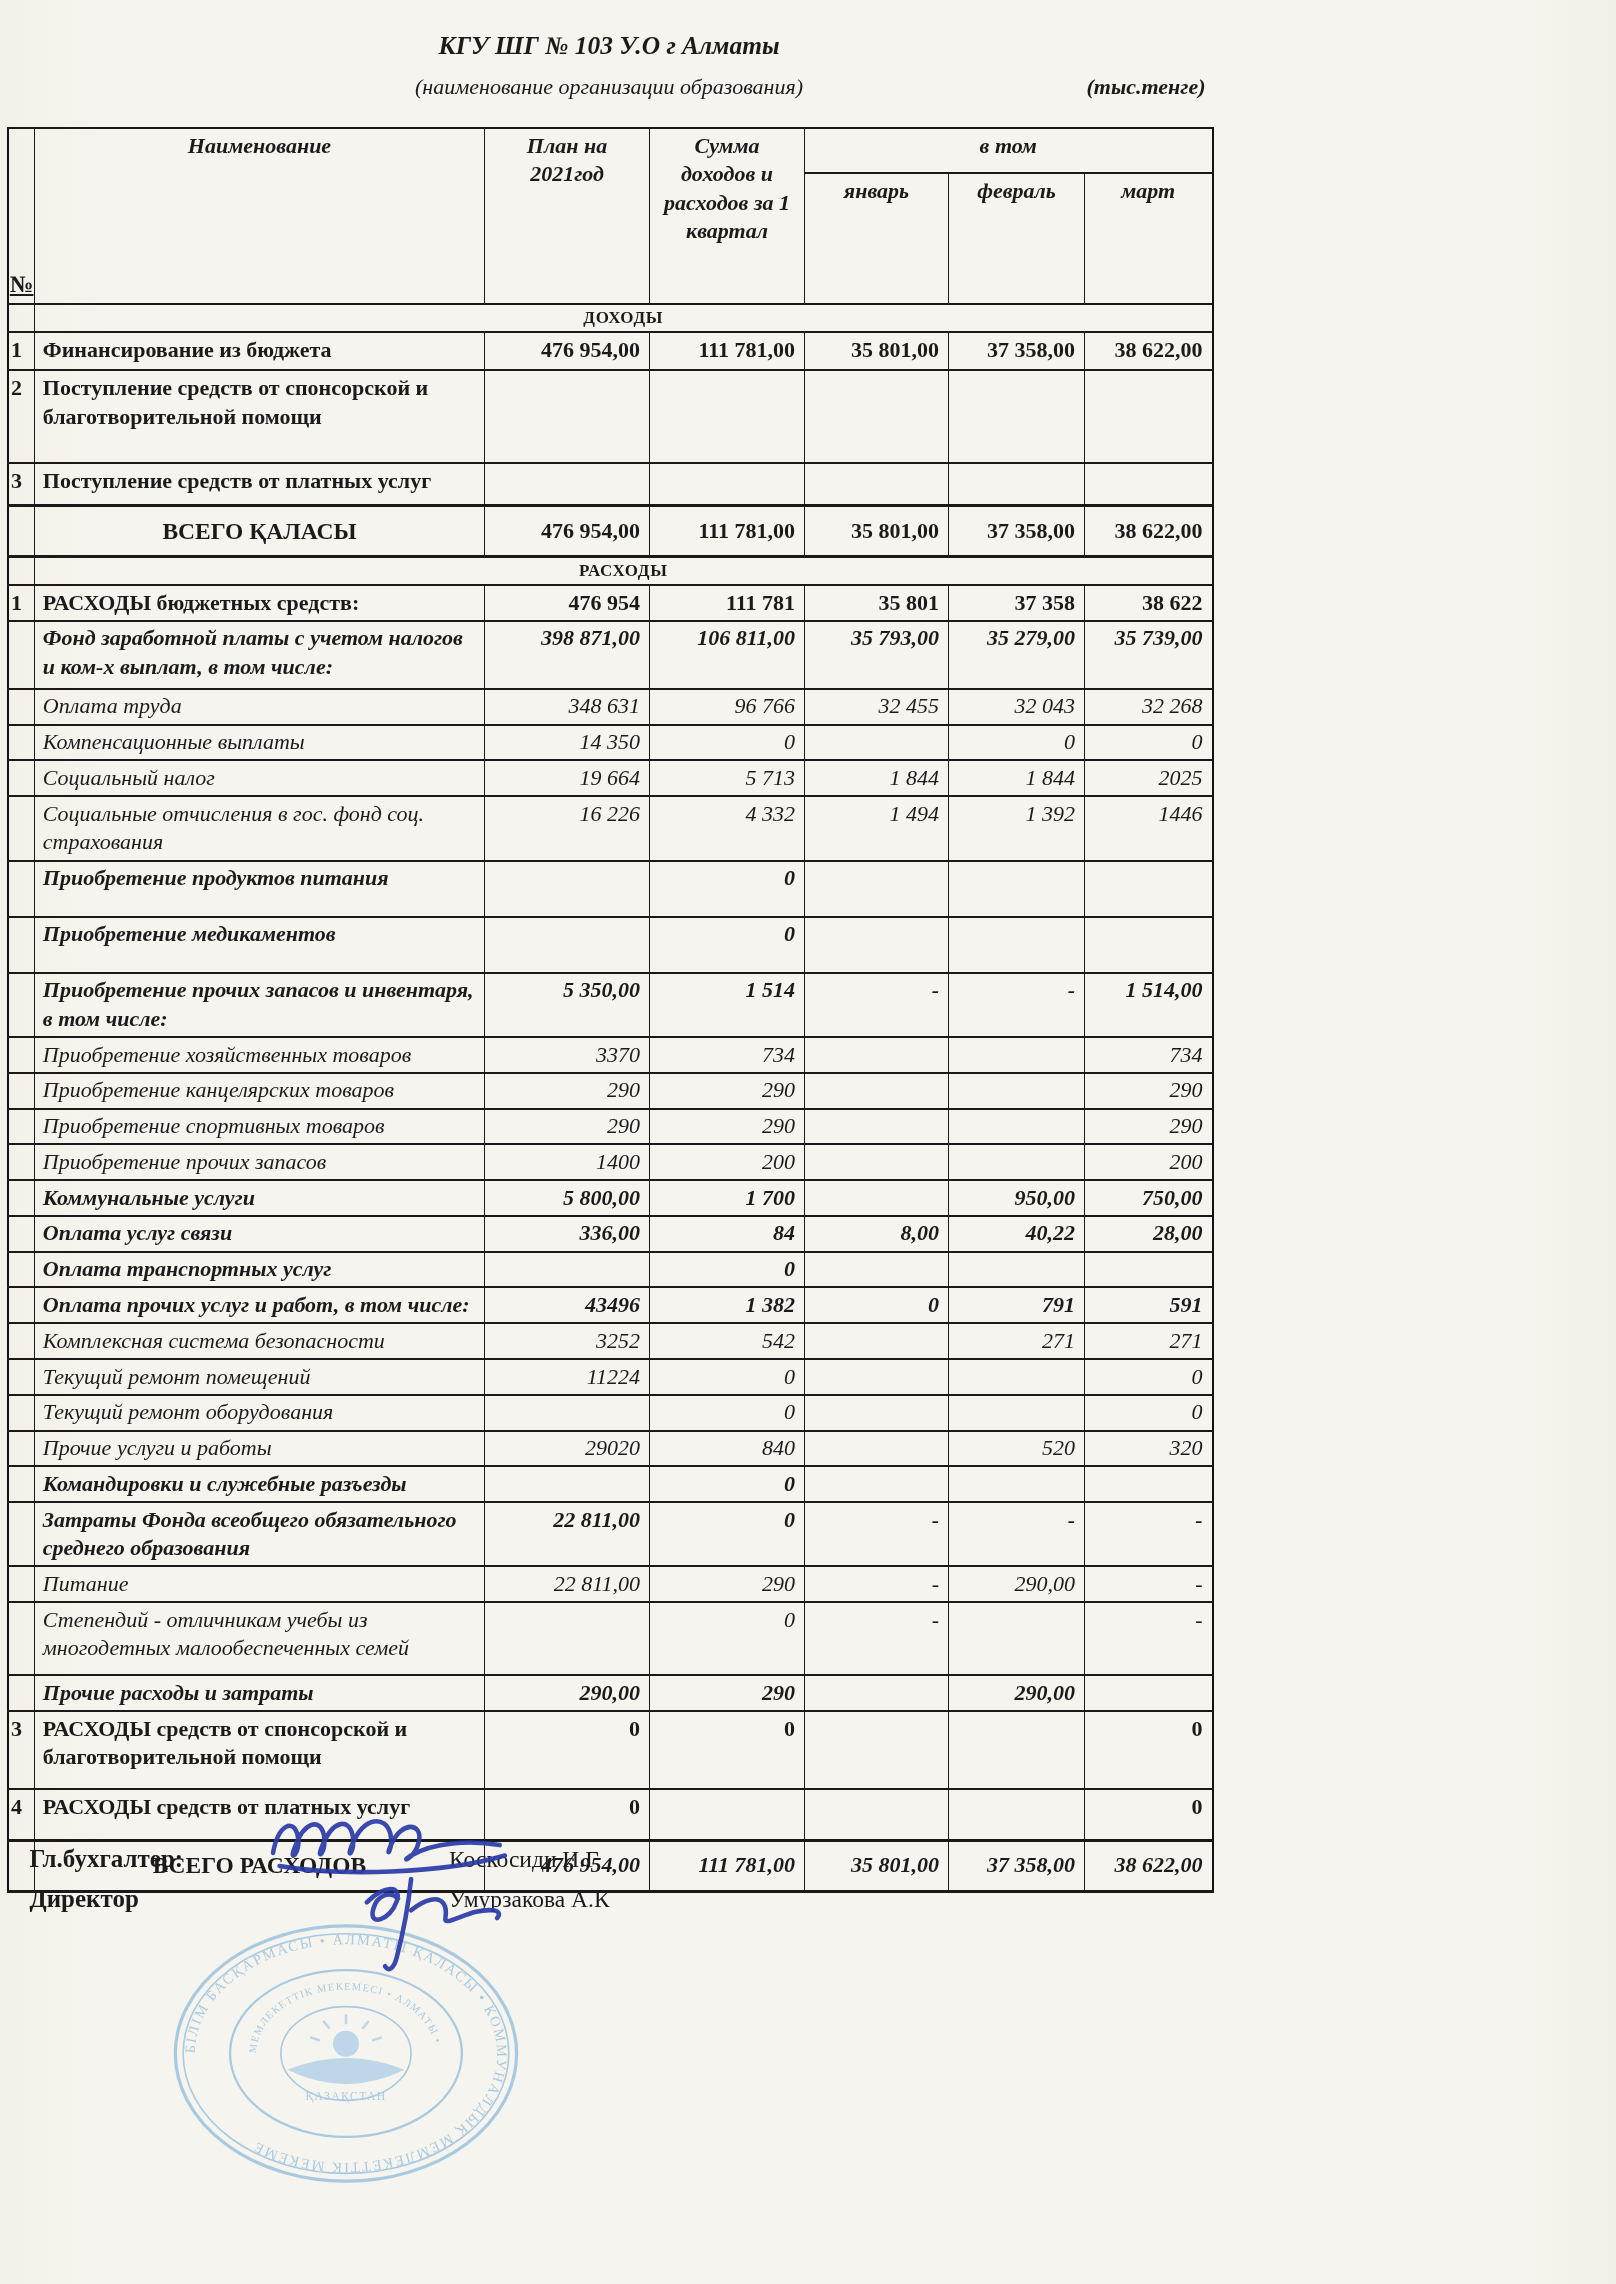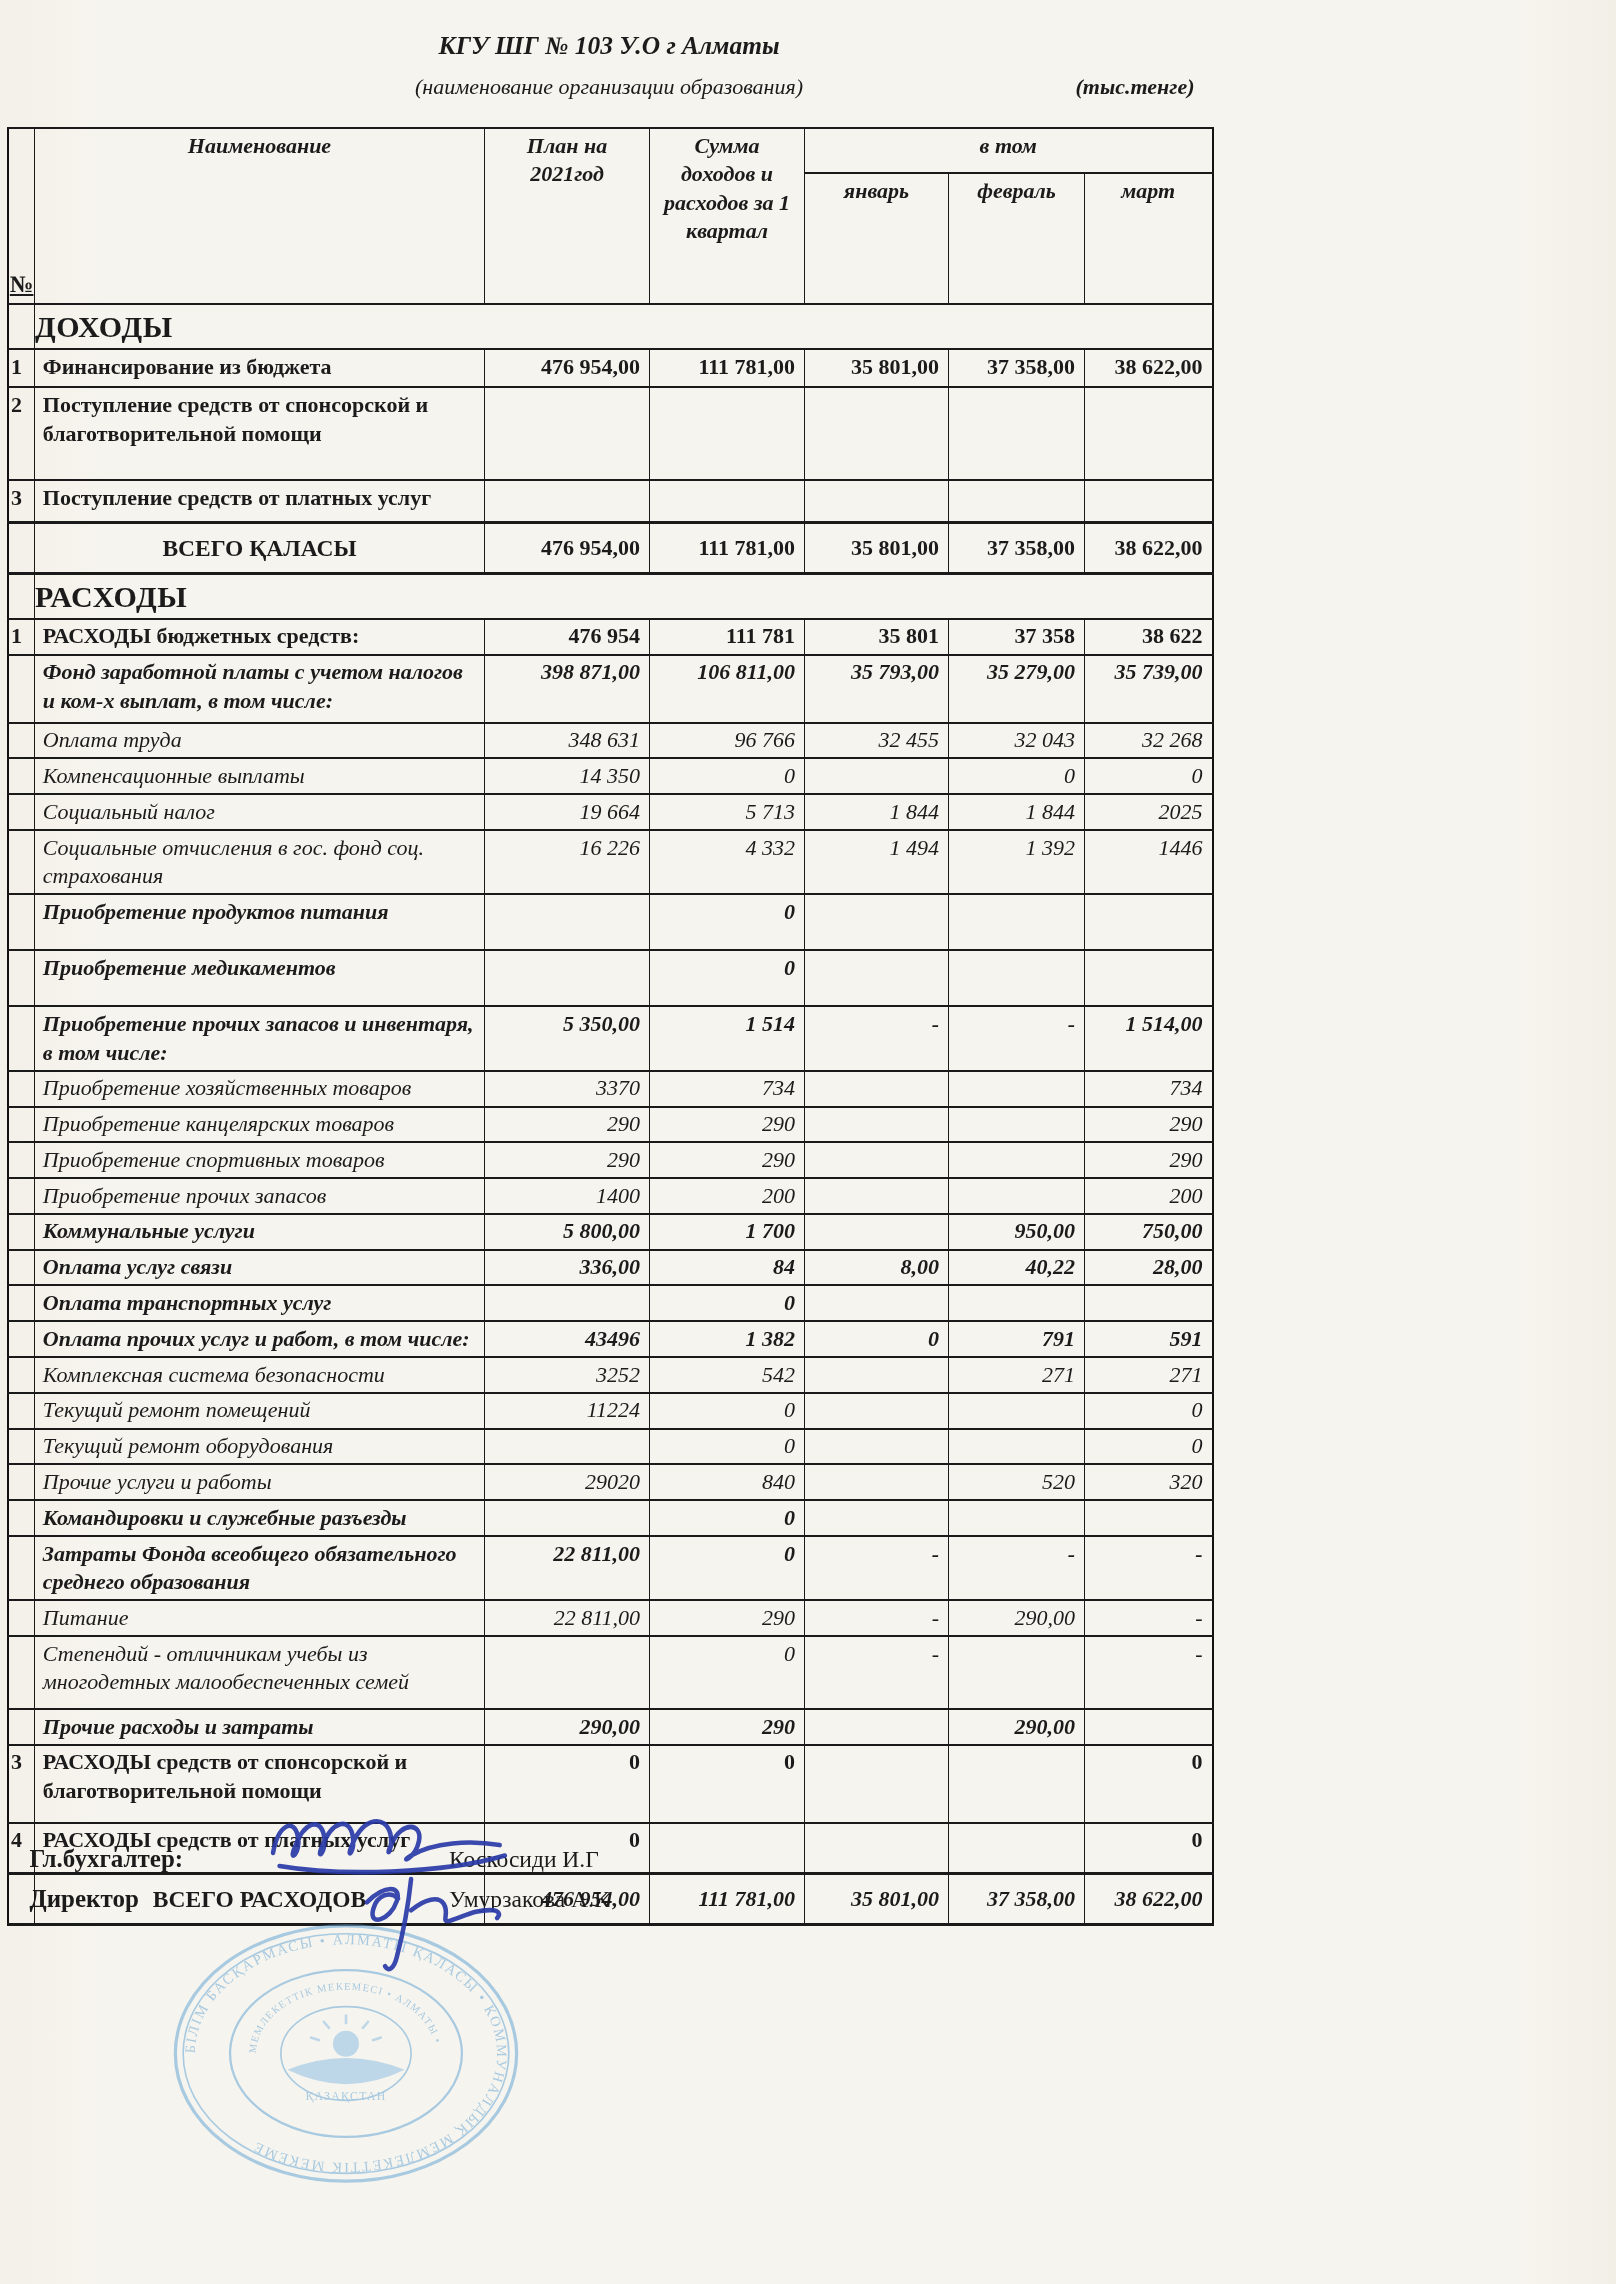--- a/index.html
+++ b/index.html
@@ -12,21 +12,21 @@
     font-family:"Liberation Serif", serif;
     color:#1b1b1b;
     overflow:hidden;
   }
   
   .titles{position:absolute;left:6.5px;top:22px;width:1205px;text-align:center;}
   .t1{font-size:27px;font-weight:bold;font-style:italic;letter-spacing:0.3px;}
   .t2{font-size:25.4px;font-weight:bold;font-style:italic;margin-top:9px;}
   .subrow{position:relative;margin-top:14.3px;font-style:italic;font-size:22px;height:29px;}
   .subtitle{display:inline-block;}
-  .units{position:absolute;right:17px;top:0;font-weight:bold;}
+  .units{position:absolute;right:6px;top:0;font-weight:bold;}
   
   .tbl{
     position:absolute;left:6.5px;top:127px;
     width:1205px;
     border-collapse:collapse;table-layout:fixed;
     font-size:22px;
   }
   .tbl td{
     border:1.3px solid #1a1a1a;
     border-top-width:2px;
@@ -38,21 +38,21 @@
   .tbl{border:2px solid #111;}
   thead td{
     font-weight:bold;font-style:italic;text-align:center;vertical-align:middle;
     border-bottom-width:2.6px;
   }
   td.nohead{vertical-align:bottom;text-align:left;padding:1.3px 0 3.9px 1.3px;font-style:normal;font-size:23.5px;}
   td.nohead span{text-decoration:underline;}
   .groupcell{height:38px;}
   .monthrow td{height:124px;}
   tbody.band td{border-top-width:2.6px;border-bottom-width:2.6px;}
-  td.bandc{font-weight:bold;text-align:left;font-size:30px;letter-spacing:0.7px;padding:2px 0;margin-top:30px;}
+  td.bandc{font-weight:bold;text-align:center;font-size:17px;letter-spacing:0.7px;padding:2px 0;margin-top:30px;}
   td.no{padding:2.6px 1.3px 2.6px 2.6px;font-weight:bold;text-align:left;}
   td.nm{text-align:left;}
   td.val{text-align:right;padding-right:9px;}
   .b{font-weight:bold;}
   .bi{font-weight:bold;font-style:italic;}
   .i{font-style:italic;}
   tbody.totalband td{border-top-width:3.3px;border-bottom-width:3.3px;vertical-align:middle;}
   tbody.totalband tr{height:51px;}
   td.totnm{text-align:center;font-weight:bold;font-size:23.5px;}
   

